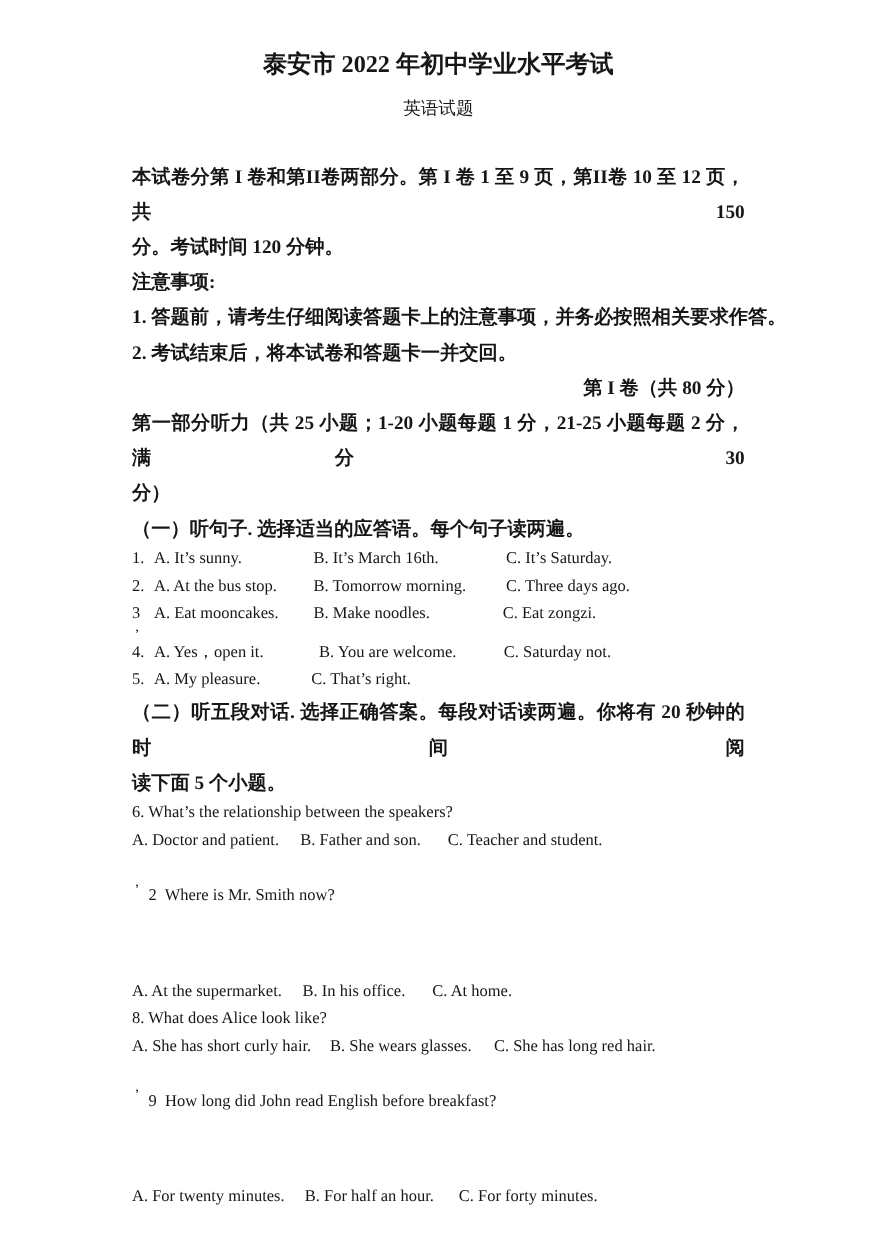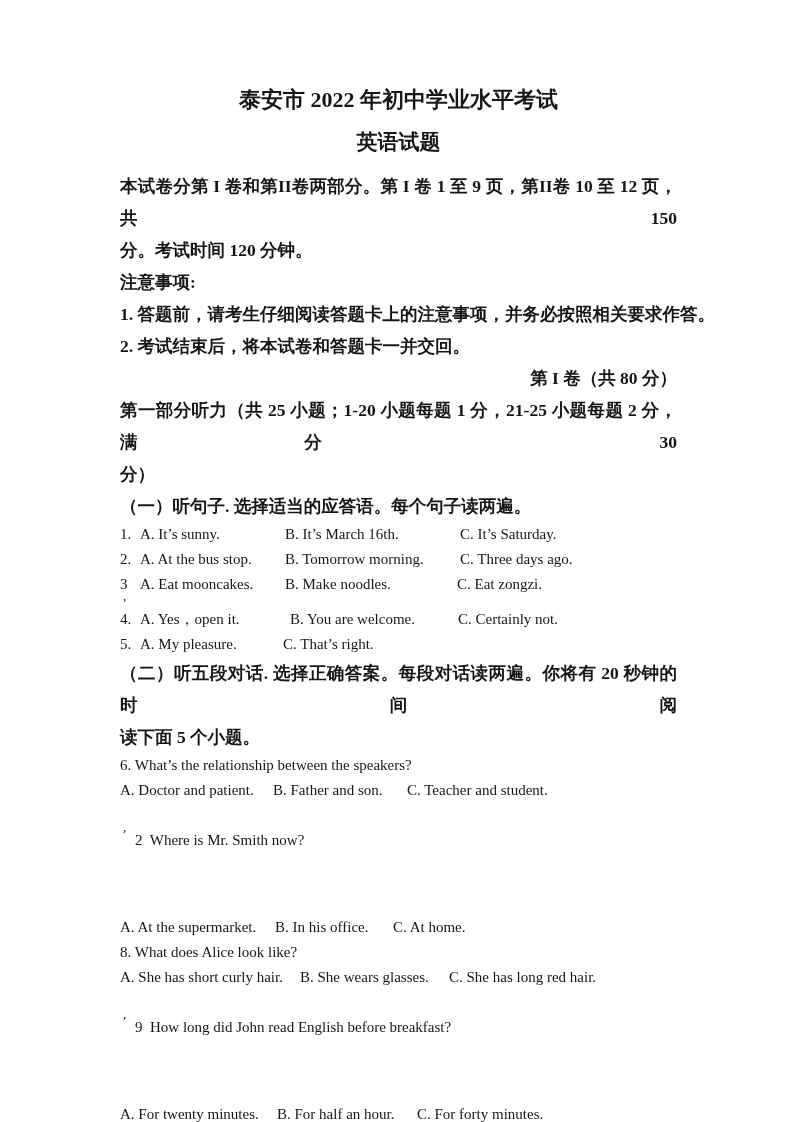--- a/index.html
+++ b/index.html
@@ -1,23 +1,23 @@
 <!DOCTYPE html>
 <html><head>
 <meta charset="utf-8">
 <style>
   html,body { margin:0; padding:0; background:#e8e8e8; }
   .page {
     width:793px; height:1122px; background:#ffffff; margin:0 auto;
-    box-sizing:border-box; padding:86px 116px 0 120px;
+    box-sizing:border-box; padding:44px 116px 0 120px;
     font-family:"Liberation Serif","DejaVu Serif",serif;
     color:#161616; position:relative; overflow:hidden;
   }
   .title   { text-align:center; font-size:22px; font-weight:bold; line-height:28px; margin-bottom:14px; white-space:nowrap; }
-  .subtitle{ text-align:center; font-size:21px; font-weight:bold; line-height:28px; margin-bottom:14px; }
+  .subtitle{ text-align:center; font-size:16px; font-weight:normal; line-height:28px; margin-bottom:30px; }
   .zh      { font-size:17.5px; font-weight:bold; line-height:32px; white-space:nowrap; }
   .fill    { text-align:justify; text-align-last:justify; white-space:normal; }
   .center  { text-align:right; }
   .en      { font-size:15px; font-weight:normal; line-height:25px; }
   .stem    { white-space:pre-wrap; position:relative; }
   .qrow    { display:flex; position:relative; }
   .num     { display:inline-block; min-width:20px; flex-shrink:0; }
   .opt     { display:inline-block; flex-shrink:0; white-space:nowrap; }
   .gap-after { margin-bottom:12px; }
   .gap-after-sm { margin-bottom:10px; }
@@ -64,21 +64,21 @@
     <span class="low-mark">,</span>
     <span class="opt" style="min-width:145px">A. Eat mooncakes.</span>
     <span class="opt" style="min-width:172px">B. Make noodles.</span>
     <span class="opt">C. Eat zongzi.</span>
   </div>
 
   <div class="en qrow">
     <span class="num">4.</span>
     <span class="opt" style="min-width:150px">A. Yes，open it.</span>
     <span class="opt" style="min-width:168px">B. You are welcome.</span>
-    <span class="opt">C. Certainly not.</span>
+    <span class="opt">C. Saturday not.</span>
   </div>
 
   <div class="en qrow">
     <span class="num">5.</span>
     <span class="opt" style="min-width:143px">A. My pleasure.</span>
     <span class="opt">C. That’s right.</span>
   </div>
 
   <div class="zh fill">（二）听五段对话. 选择正确答案。每段对话读两遍。你将有 20 秒钟的时间阅</div>
   <div class="zh">读下面 5 个小题。</div>

